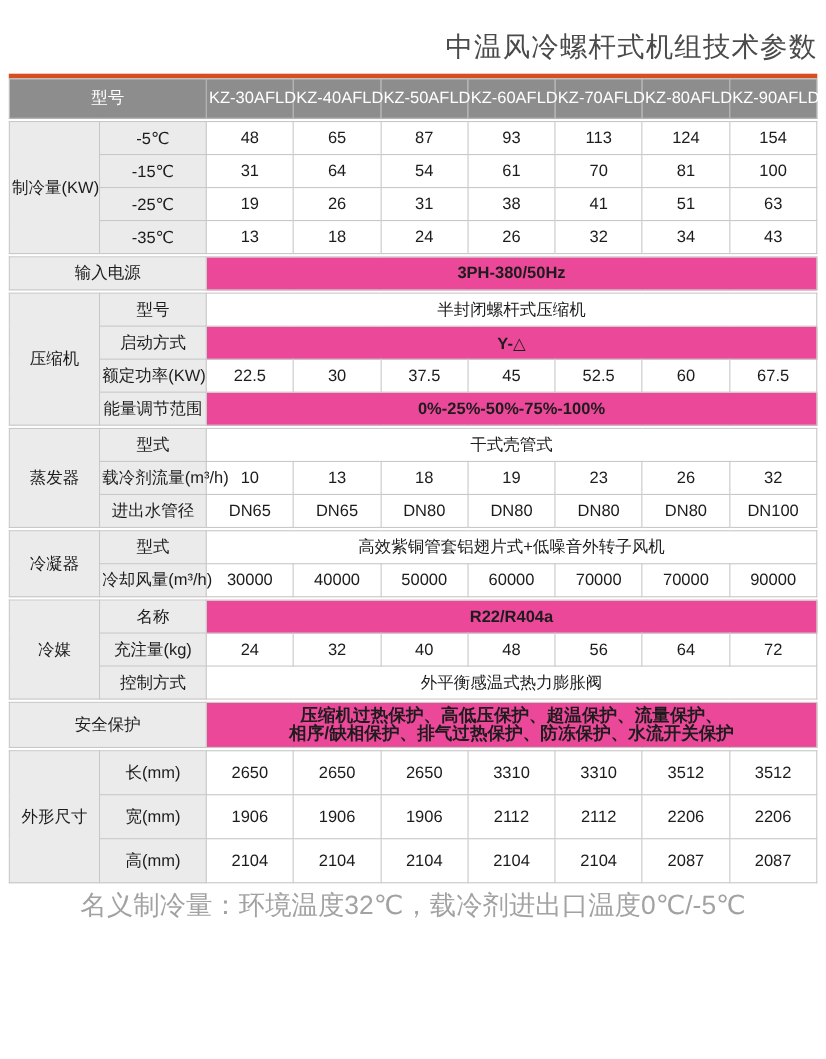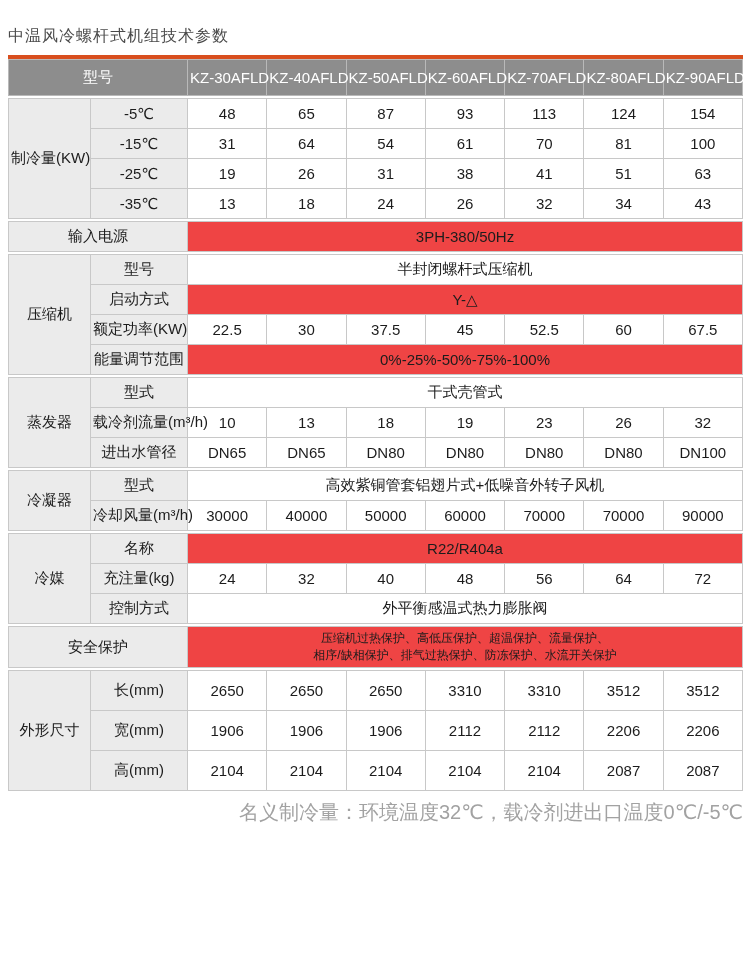--- a/index.html
+++ b/index.html
@@ -6,22 +6,22 @@
   html, body { margin: 0; padding: 0; background: #fff; }
   body {
     width: 751px; height: 963px;
     font-family: "Liberation Sans", "DejaVu Sans", sans-serif;
     color: #1c1c1c;
   }
   .page { width: 751px; padding: 0 8px; }
 
   .title {
     padding: 26px 0 8px 0;
-    text-align: left;
-    font-size: 16px;
+    text-align: right;
+    font-size: 25px;
     font-weight: 500;
     color: #4a4a4a;
     letter-spacing: 1px;
   }
   .accent-bar { width: 735px; height: 4px; background: #d84e1e; }
 
   table.grp {
     width: 735px;
     table-layout: fixed;
     border-collapse: collapse;
@@ -34,40 +34,40 @@
     text-align: center;
     vertical-align: middle;
     font-size: 15px;
     height: 30px;
     padding: 0 2px;
     white-space: nowrap;
     overflow: visible;
     color: #1c1c1c;
   }
   .lab { background: #ebebeb; }
-  .g   { background: #ef4444; }
+  .g   { background: #ec4899; font-weight: bold; }
   .w   { background: #ffffff; }
 
   tr.hdr td {
     background: #8d8d8d;
     color: #ffffff;
     border-color: #b9b9b9;
     height: 36px;
     font-size: 15px;
   }
 
-  td.safety-val { font-size: 12px; padding: 3px 2px; }
+  td.safety-val { font-size: 16px; padding: 3px 2px; }
   td.safety-val div { line-height: 17px; }
 
   table.dims td, table.wt td { height: 40px; }
 
   .footnote {
     margin-top: 6px;
-    text-align: right;
-    font-size: 20px;
+    text-align: center;
+    font-size: 24px;
     color: #a2a2a2;
     line-height: 30px;
   }
 </style>
 </head>
 <body>
 
 <div class="page">
 
   <div class="title">中温风冷螺杆式机组技术参数</div>

